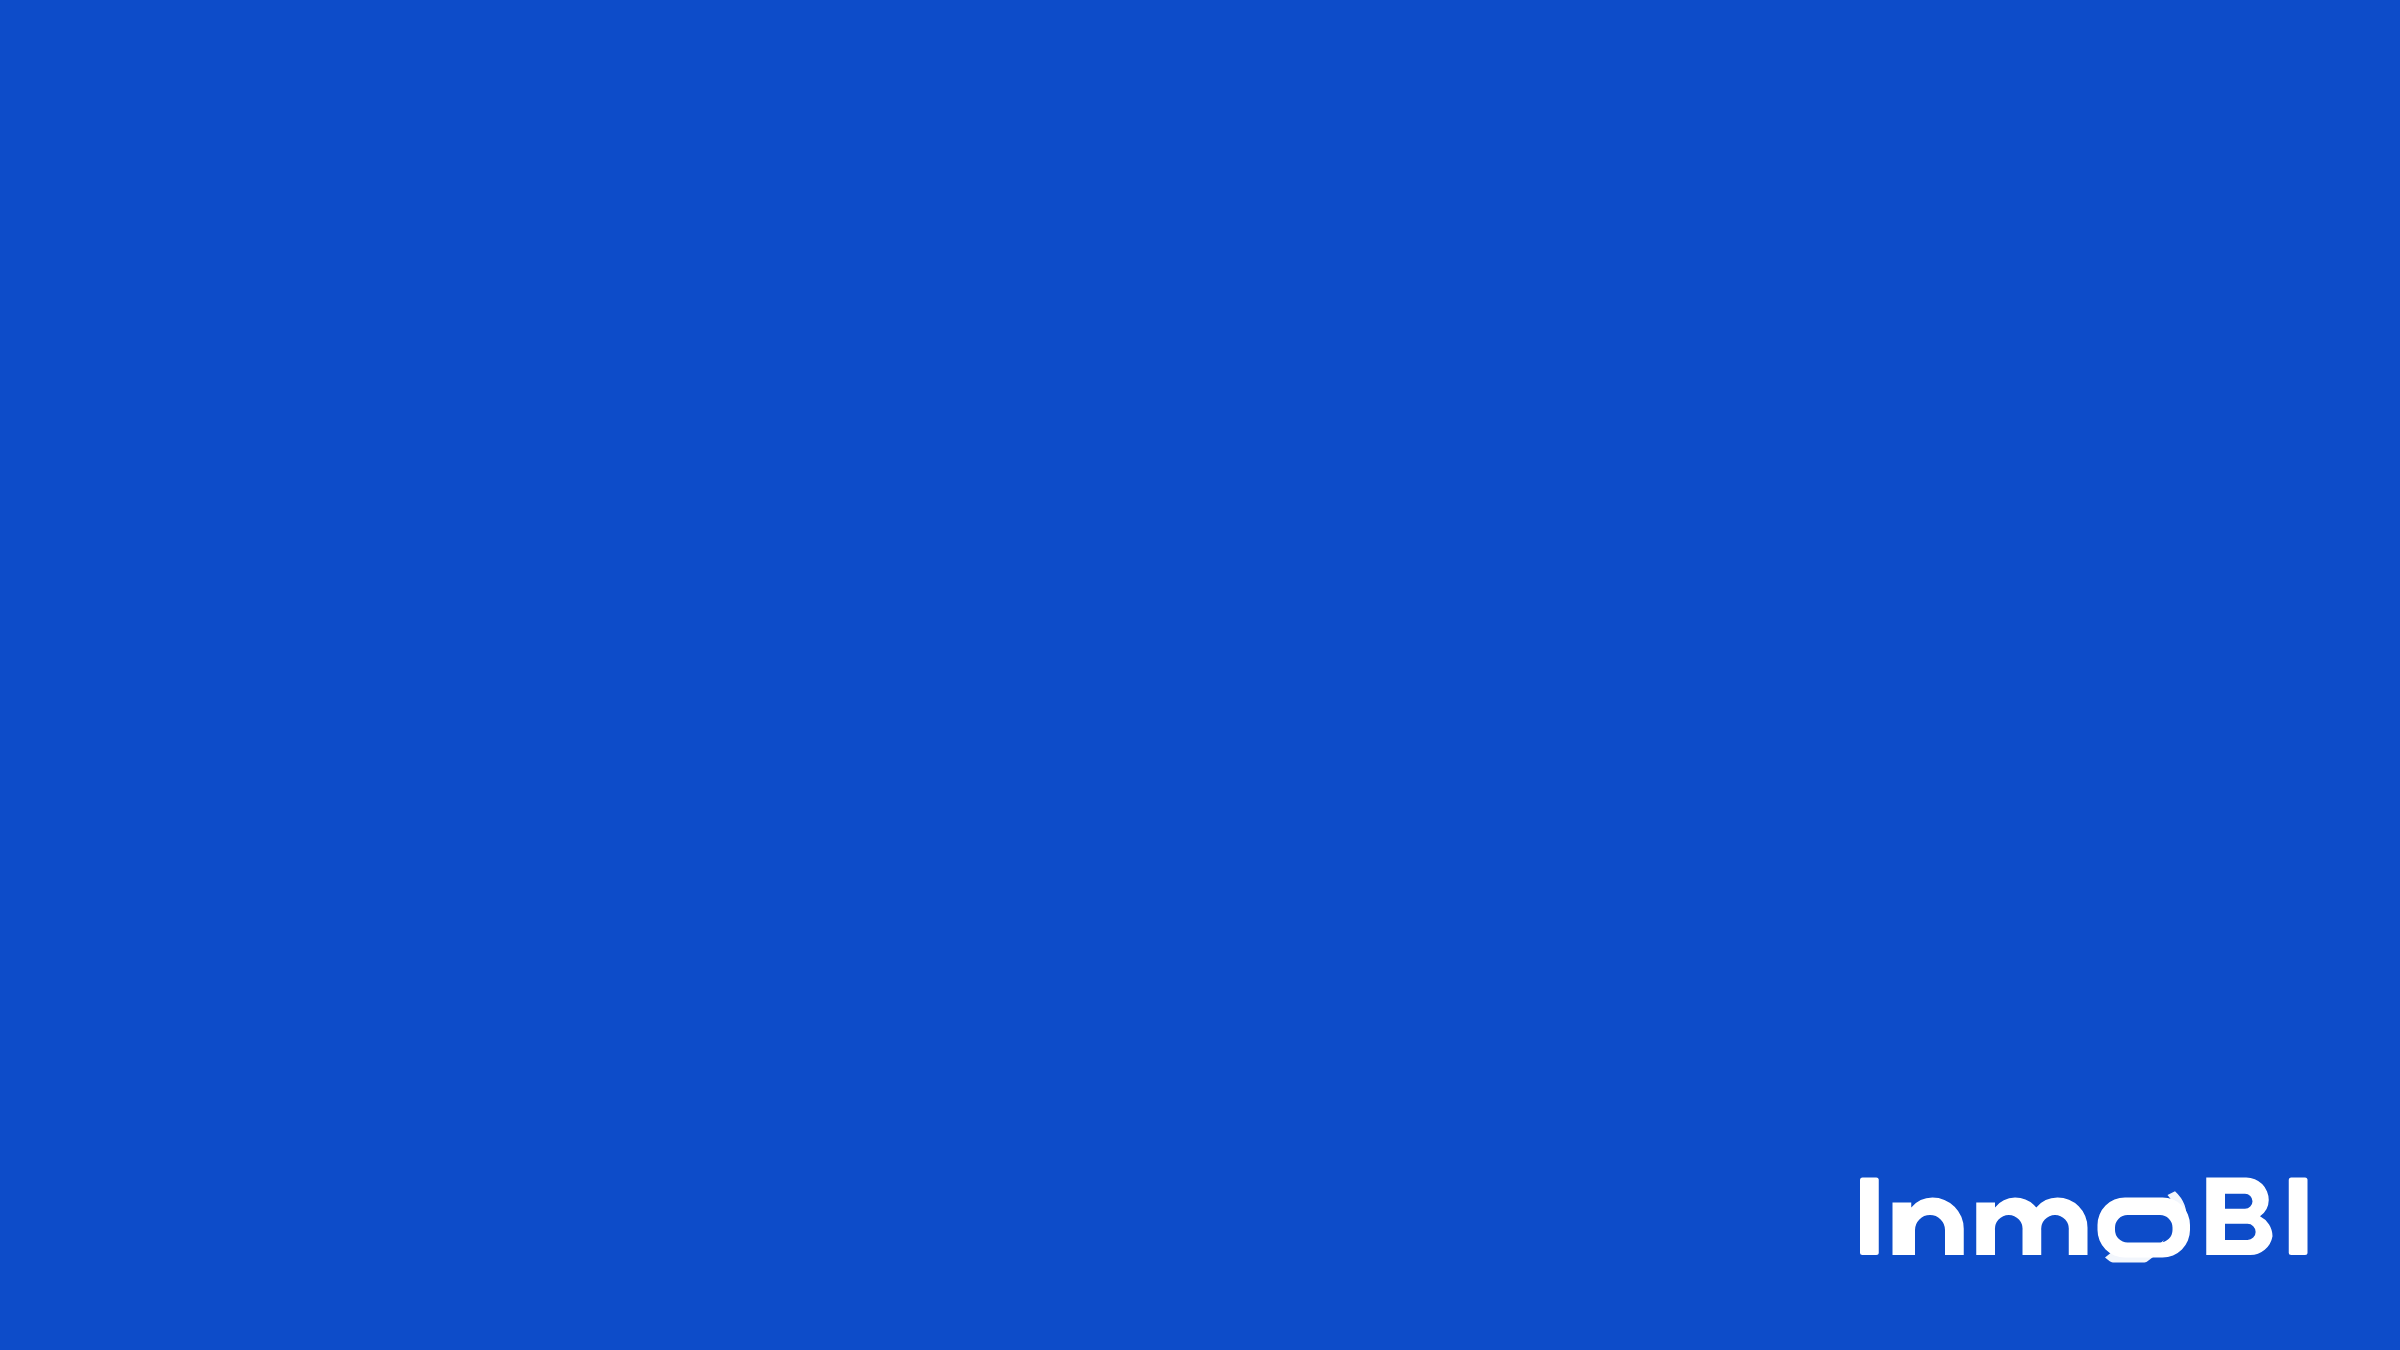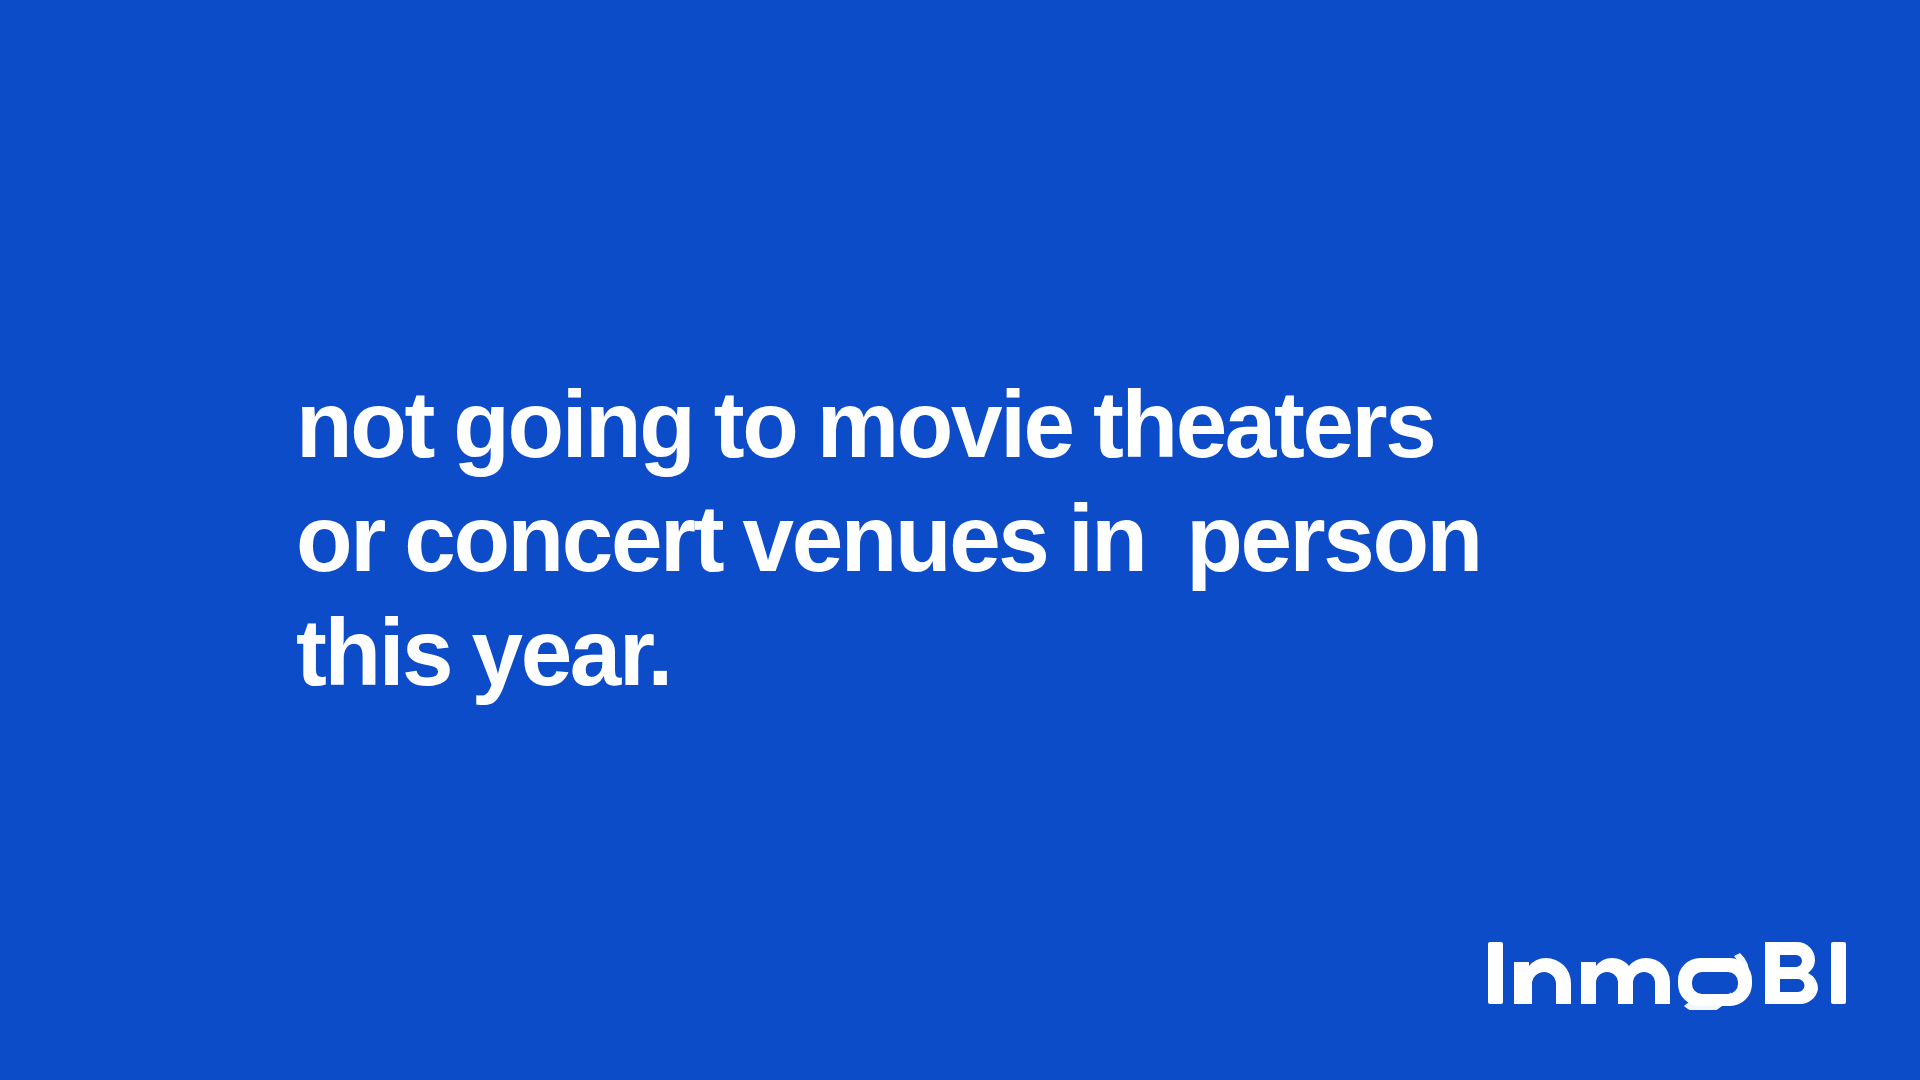--- a/index.html
+++ b/index.html
@@ -56,25 +56,20 @@
     display: block;
     width: 100%;
     height: 100%;
   }
 </style>
 </head>
 <body>
 
 <div id="slide">
 
-  <div id="headline">
-    <span class="headline-line">not going to movie theaters</span>
-    <span class="headline-line">or concert venues in  person</span>
-    <span class="headline-line">this year.</span>
-  </div>
 
   <div id="logo">
     <svg viewBox="0 0 362 74" xmlns="http://www.w3.org/2000/svg">
       <g fill="#ffffff">
 
         <rect x="0" y="6" width="15" height="62" rx="2"></rect>
 
         <path d="M26 26 h15 v4 a22 22 0 0 1 17 -8 a25 25 0 0 1 25 25 v21 h-15 V48 a12 12 0 0 0 -12 -12 a12 12 0 0 0 -12 12 v20 h-18 Z"></path>
 
         <path d="M93 26 h15 v4 a21 21 0 0 1 16 -8 a22 22 0 0 1 17 8 a22 22 0 0 1 17 -8 a24 24 0 0 1 24 24 v22 h-15 V48 a11 11 0 0 0 -11 -12 a11 11 0 0 0 -11 12 v20 h-15 V48 a11 11 0 0 0 -11 -12 a11 11 0 0 0 -11 12 v20 h-15 Z"></path>

